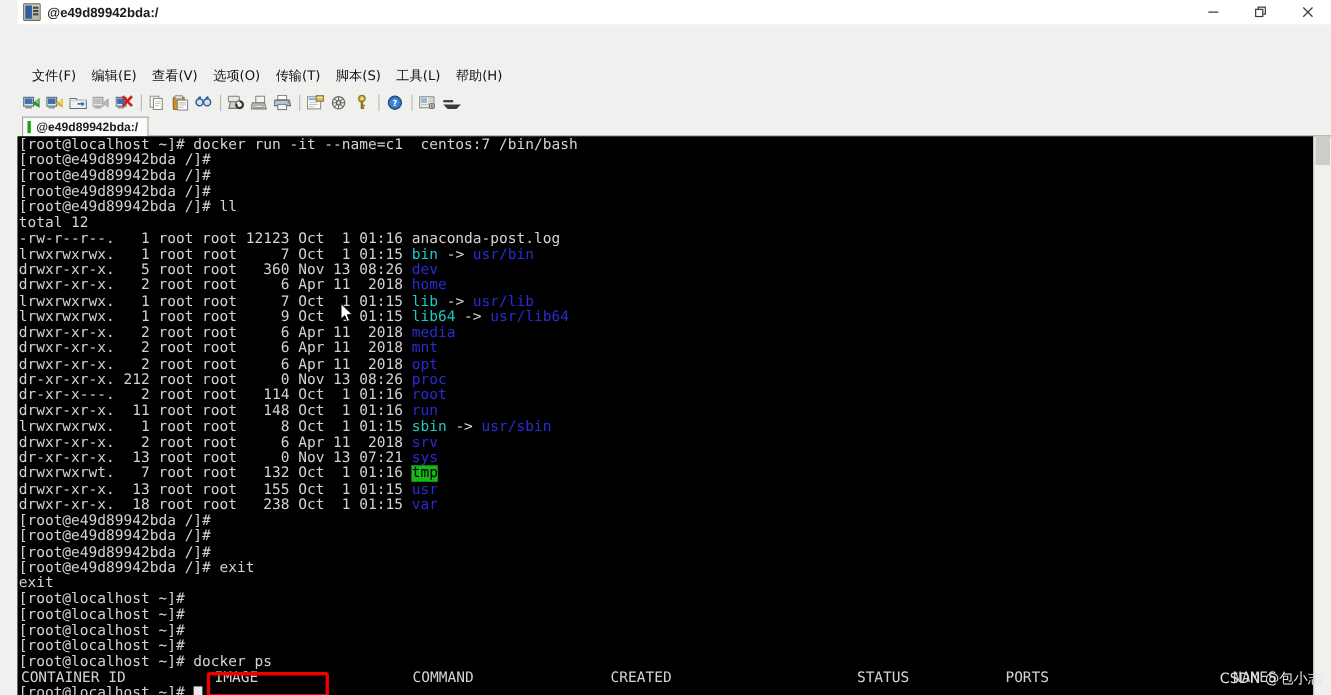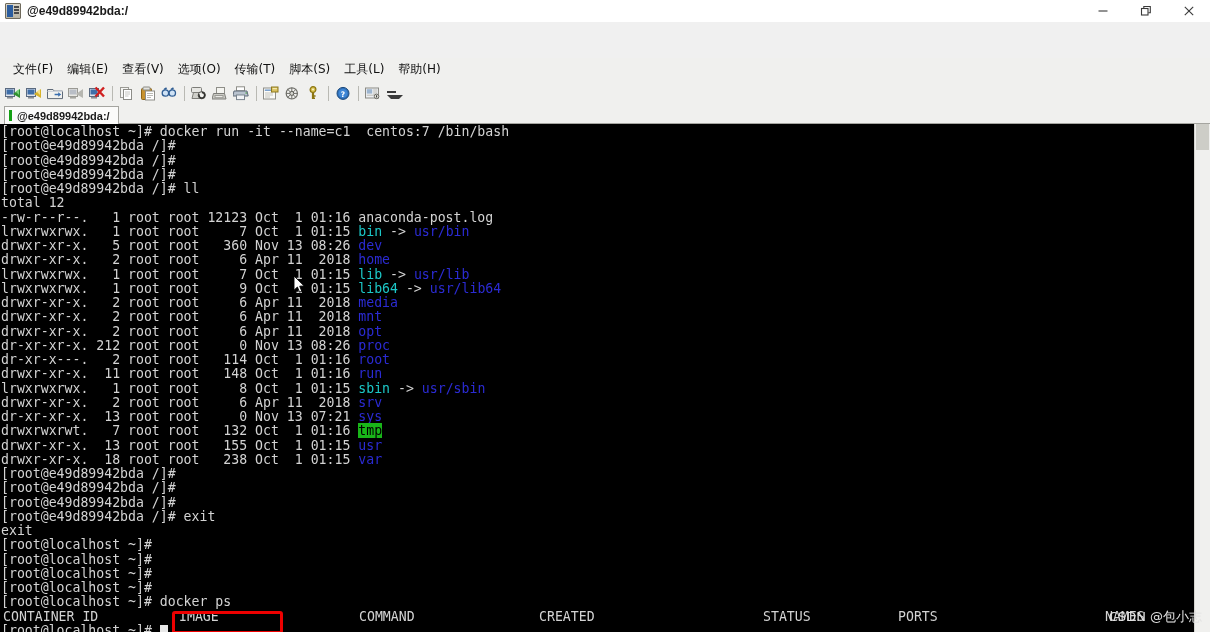--- a/index.html
+++ b/index.html
@@ -8,20 +8,21 @@
     overflow: hidden;
     background: #ffffff;
     font-family: "Liberation Sans", sans-serif;
   }
   #app {
     width: 1210px; height: 632px;
     position: relative;
     display: flex;
     flex-direction: column;
     background: #f0f0f0;
+    padding-left: 16px;
   }
 
   
   .titlebar {
     height: 22px;
     background: #ffffff;
     display: flex;
     align-items: center;
     flex: 0 0 22px;
     border-bottom: 1px solid #ffffff;

